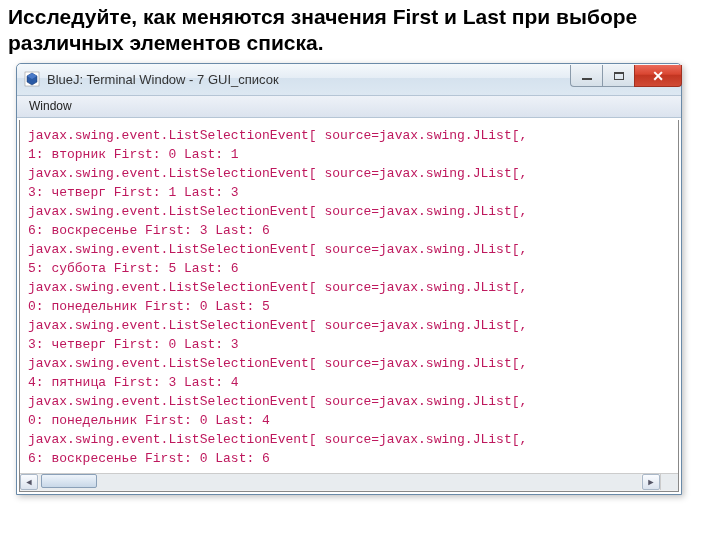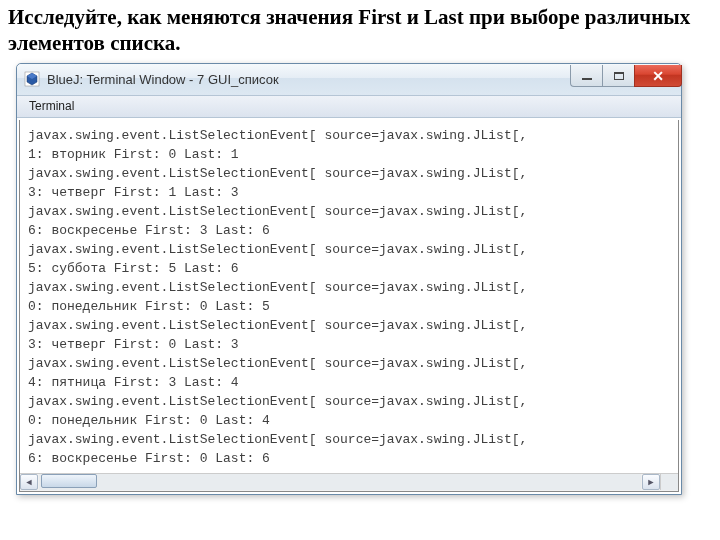--- a/index.html
+++ b/index.html
@@ -11,21 +11,20 @@
     width: 720px;
     height: 540px;
     overflow: hidden;
   }
   .instruction {
     font-size: 21px;
     font-weight: bold;
     color: #000;
     padding: 4px 8px 6px 8px;
     line-height: 1.25;
-    font-family: Liberation Serif, serif;
   }
   .window {
     position: relative;
     margin: 0 16px;
     width: 666px;
     border: 1px solid #6a8aa8;
     border-radius: 5px 5px 0 0;
     box-shadow: 2px 2px 6px rgba(0,0,0,0.25);
     background: #fff;
   }
@@ -102,21 +101,21 @@
     height: 372px;
     border: 1px solid #888;
     border-top: none;
     margin: 2px;
     overflow: hidden;
   }
   .terminal-text {
     font-family: "Courier New", monospace;
     font-size: 13px;
     line-height: 19px;
-    color: #404040;
+    color: #be185d;
     padding: 6px 8px 0 8px;
     white-space: pre;
   }
   .hscroll {
     position: absolute;
     bottom: 0;
     left: 0;
     right: 0;
     height: 18px;
     background: #f0f0f0;
@@ -183,21 +182,21 @@
       <div class="win-btn max">
         <div class="max-glyph"></div>
       </div>
       <div class="win-btn close">
         <span class="close-glyph">✕</span>
       </div>
     </div>
   </div>
 
   <div class="menubar">
-    <span class="menu-item">Terminal</span>
+    <span class="menu-item">Window</span>
   </div>
 
   <div class="content">
     <div class="terminal-text" id="terminal-lines">javax.swing.event.ListSelectionEvent[ source=javax.swing.JList[,
 1: вторник First: 0 Last: 1
 javax.swing.event.ListSelectionEvent[ source=javax.swing.JList[,
 3: четверг First: 1 Last: 3
 javax.swing.event.ListSelectionEvent[ source=javax.swing.JList[,
 6: воскресенье First: 3 Last: 6
 javax.swing.event.ListSelectionEvent[ source=javax.swing.JList[,

